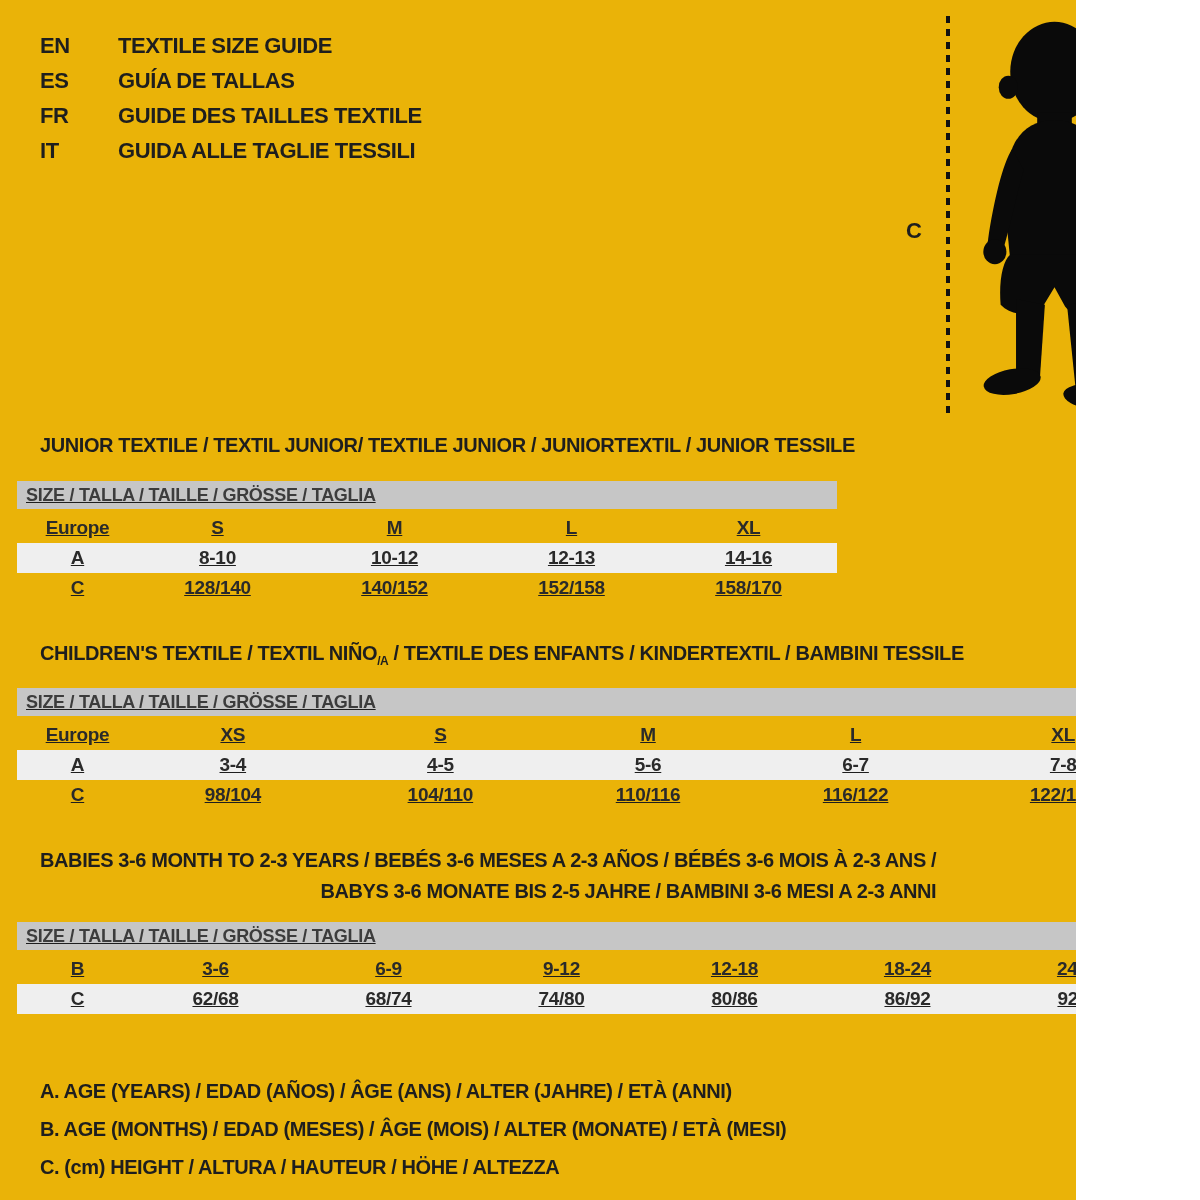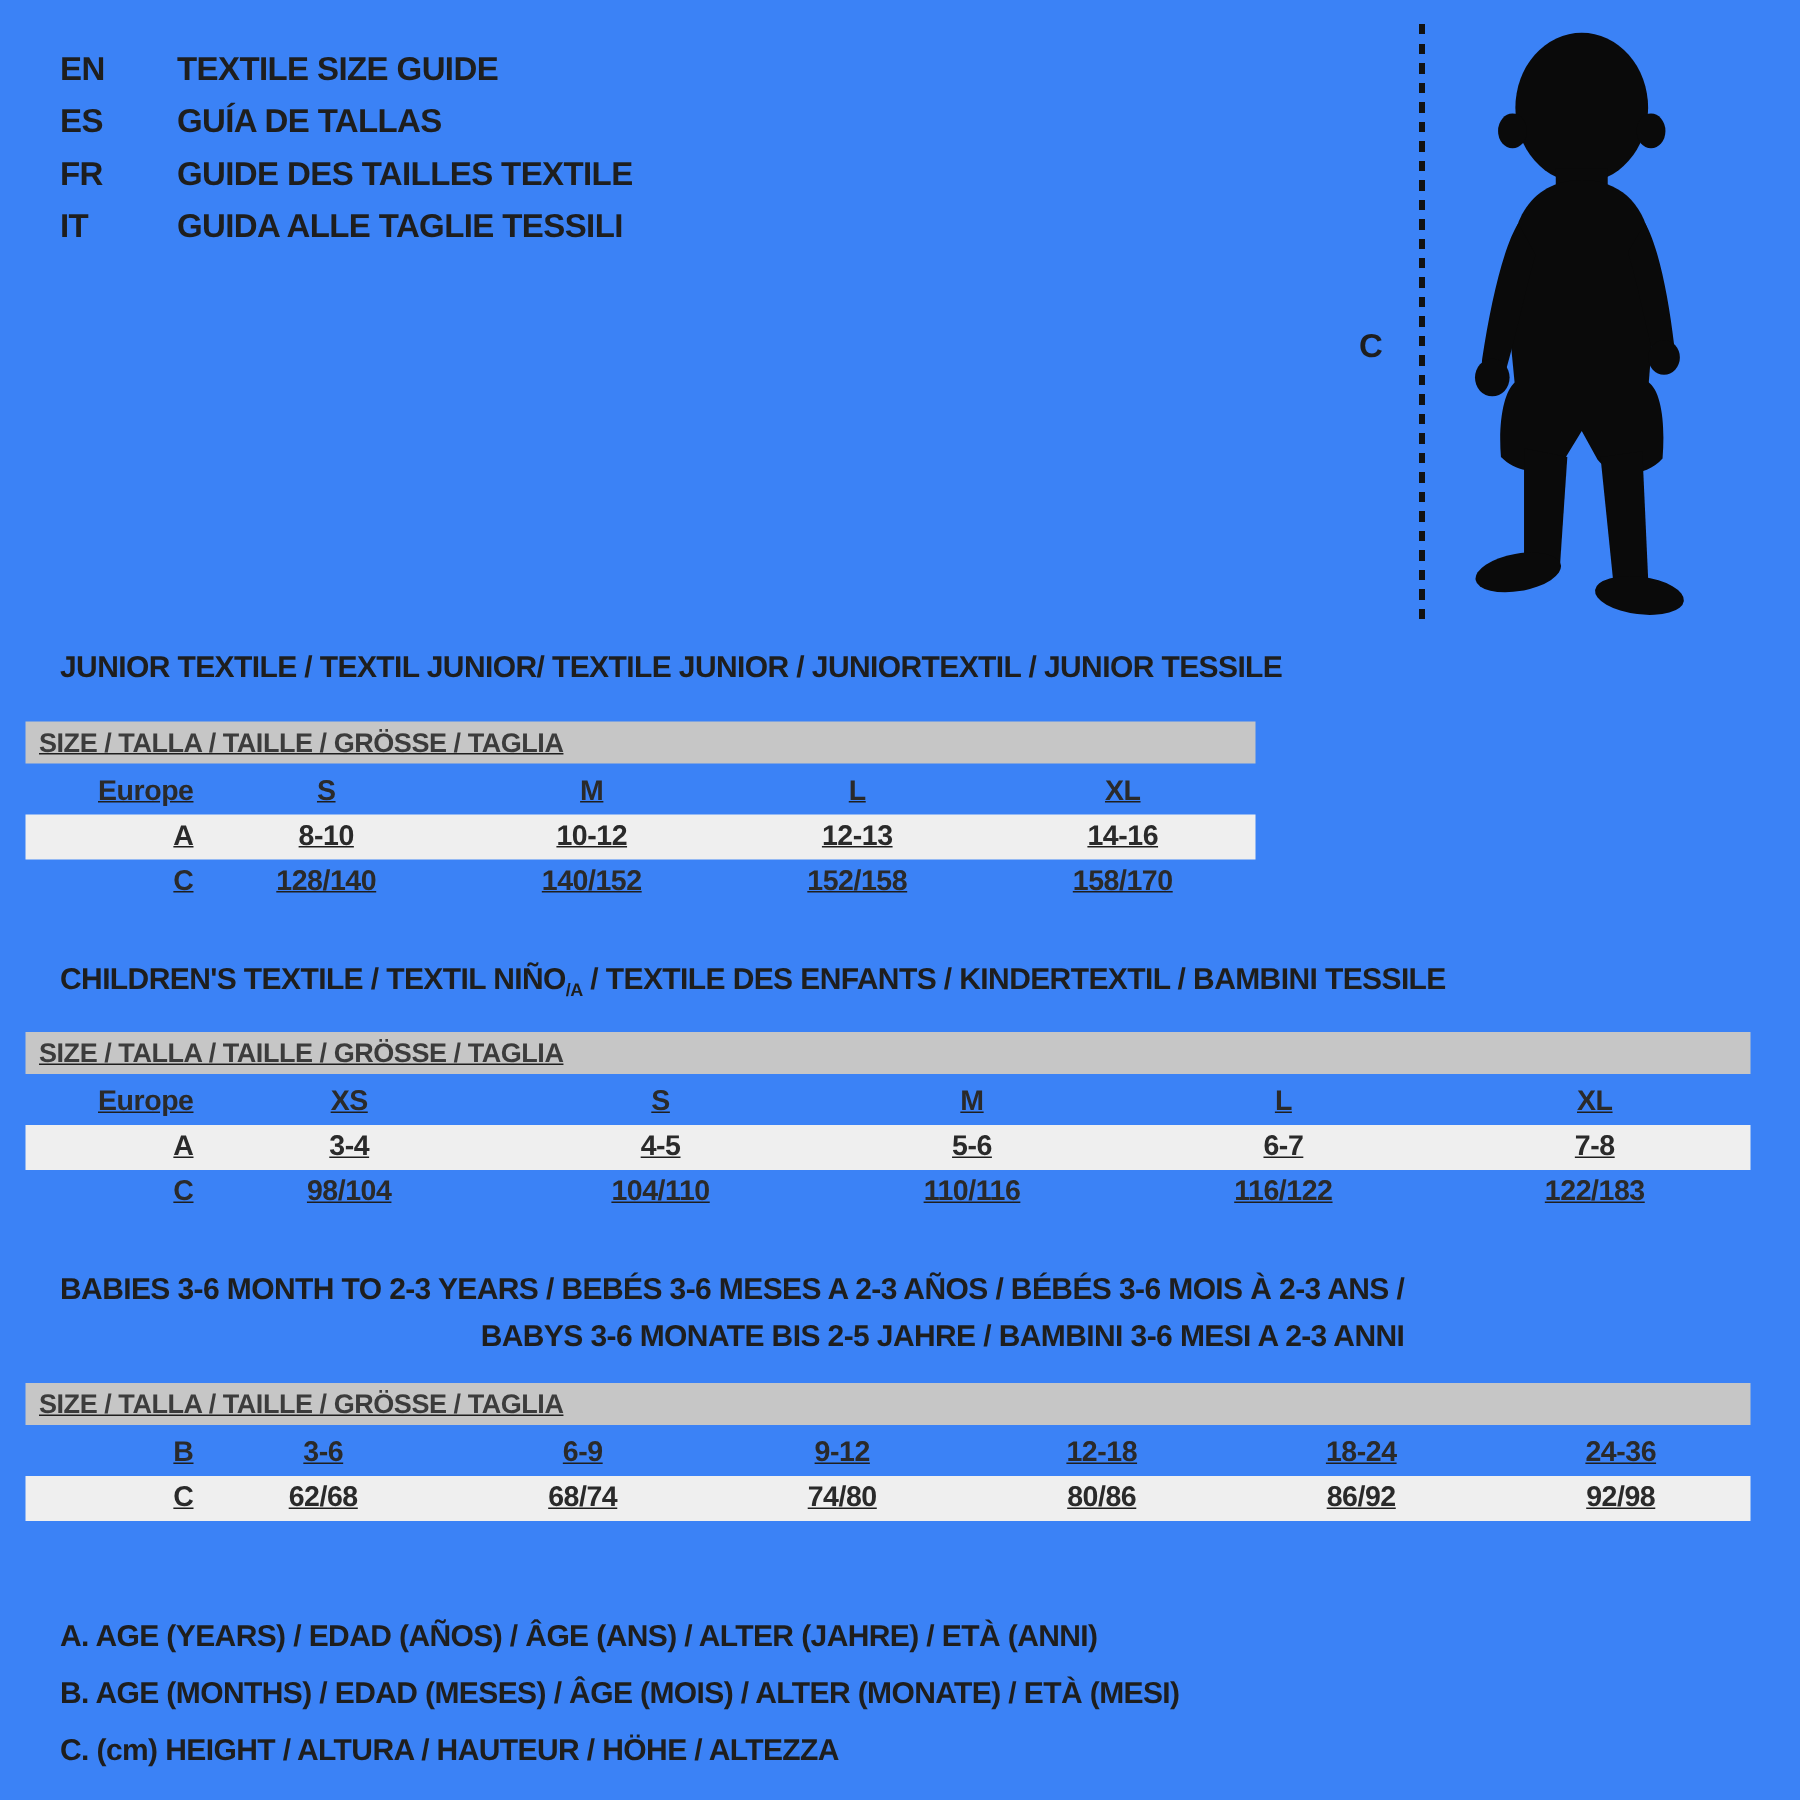--- a/index.html
+++ b/index.html
@@ -1,18 +1,18 @@
 <!DOCTYPE html>
 <html><head>
 <meta charset="utf-8">
 <style>
   html,body{margin:0;padding:0;background:#fff;}
   .page{
-    position:relative;width:1200px;height:1200px;background:#3b82f6;
-    font-family:"Liberation Sans", sans-serif;color:#1e1e1e;overflow:hidden;
+    position:relative;width:1052px;height:1200px;background:#eab308;
+    font-family:"Liberation Sans", sans-serif;color:#1e1e1e;overflow:hidden;padding-left:24px;
   }
   
   .langs{position:absolute;top:28px;left:40px;}
   .lang-row{display:flex;height:35px;align-items:center;}
   .lang-code{width:78px;font-size:22px;font-weight:700;letter-spacing:-0.4px;}
   .lang-title{font-size:22px;font-weight:700;letter-spacing:-0.4px;}
   
   .measure-line{
     position:absolute;left:946px;top:16px;width:4px;height:402px;
     background:repeating-linear-gradient(#121212 0 7px, transparent 7px 13px);
@@ -30,21 +30,21 @@
     font-size:18px;font-weight:700;letter-spacing:-0.3px;padding-left:9px;
     margin-bottom:4px;
   }
   .trow{display:grid;height:30px;line-height:30px;font-size:19px;font-weight:700;letter-spacing:-0.3px;color:#2a2a2a;}
   .tbl-junior{width:820px;top:481px;}
   .tbl-junior .trow{grid-template-columns:112px repeat(4,1fr);}
   .tbl-children{width:1150px;top:688px;}
   .tbl-children .trow{grid-template-columns:112px repeat(5,1fr);}
   .tbl-babies{width:1150px;top:922px;}
   .tbl-babies .trow{grid-template-columns:112px repeat(6,1fr);}
-  .trow .lbl{text-align:right;padding-left:9px;font-weight:700;}
+  .trow .lbl{text-align:center;padding-left:9px;font-weight:700;}
   .trow .val{text-align:center;}
   .shaded{background:#efefef;}
   
   .legend{position:absolute;left:40px;top:1072px;}
   .legend-line{height:38px;line-height:38px;font-size:20px;font-weight:700;letter-spacing:-0.4px;}
 </style>
 </head>
 <body>
 
 <div class="page">

